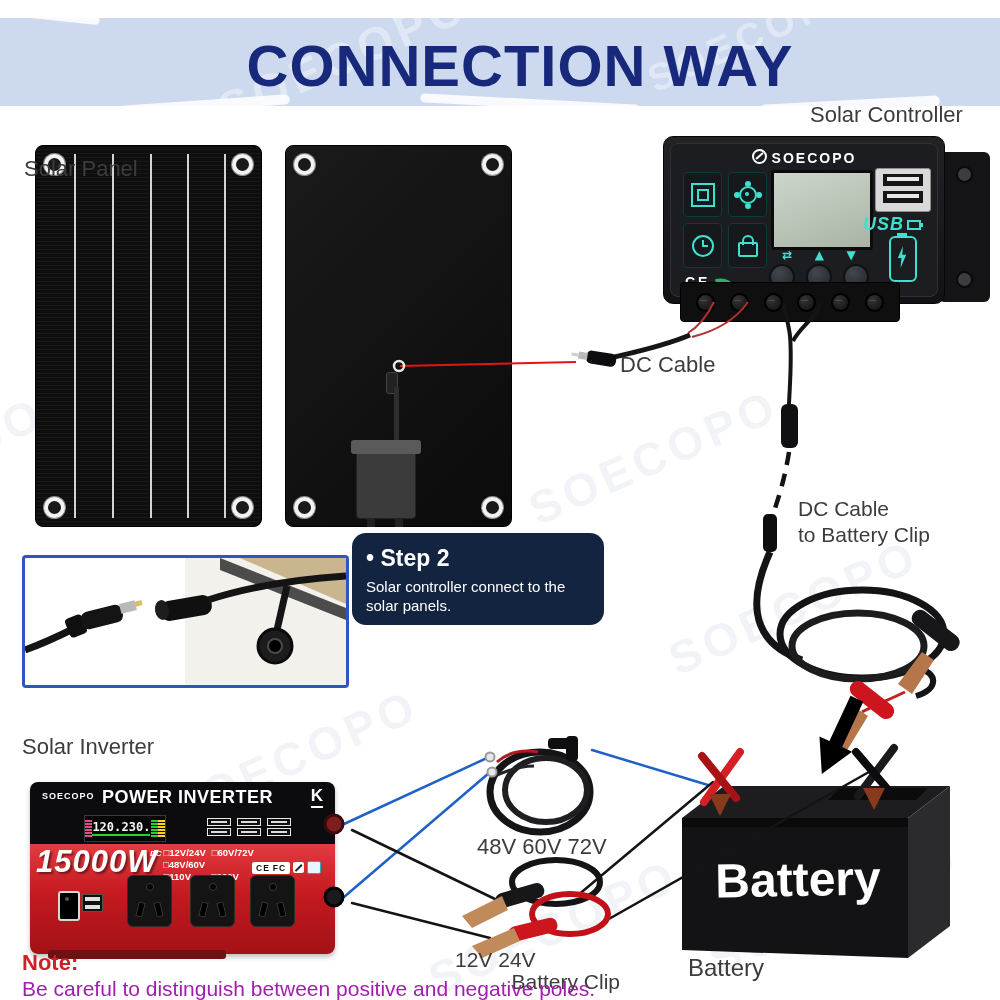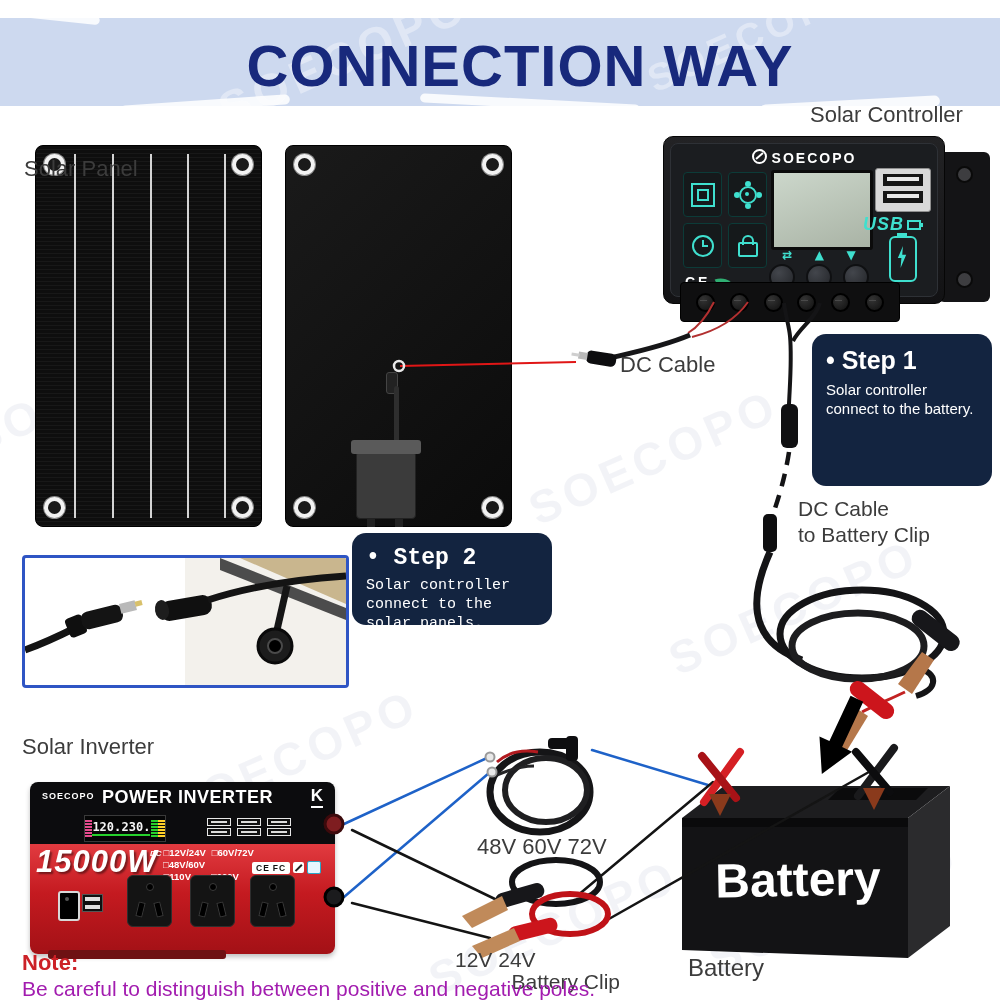--- a/index.html
+++ b/index.html
@@ -174,25 +174,21 @@
   <div class="lbl" style="left:810px;top:102px;">Solar Controller</div>
   <div class="lbl" style="left:620px;top:352px;">DC Cable</div>
   <div class="lbl small" style="left:798px;top:497px;">DC Cable</div>
   <div class="lbl small" style="left:798px;top:523px;">to Battery Clip</div>
   <div class="lbl" style="left:22px;top:734px;">Solar Inverter</div>
   <div class="lbl" style="left:688px;top:954px;font-size:24px;">Battery</div>
   <div class="lbl" style="left:477px;top:834px;">48V 60V 72V</div>
   <div class="lbl small" style="left:455px;top:948px;width:165px;">12V 24V</div>
   <div class="lbl small" style="left:455px;top:970px;width:165px;text-align:right;">Battery Clip</div>
 
-  <div class="step" style="left:812px;top:334px;width:180px;height:152px;">
-    <div class="st-title">• Step 1</div>
-    <div class="st-text">Solar controller connect to the battery.</div>
-  </div>
-  <div class="step" style="left:352px;top:533px;width:200px;height:92px;font-family:Liberation Mono, monospace;">
+  <div class="step" style="left:352px;top:533px;width:252px;height:92px;">
     <div class="st-title" style="font-size:23px;">• Step 2</div>
     <div class="st-text">Solar controller connect to the solar panels.</div>
   </div>
 
   <div class="panel panelA">
     <div class="vline" style="left:38px;"></div>
     <div class="vline" style="left:76px;"></div>
     <div class="vline" style="left:114px;"></div>
     <div class="vline" style="left:151px;"></div>
     <div class="vline" style="left:188px;"></div>

